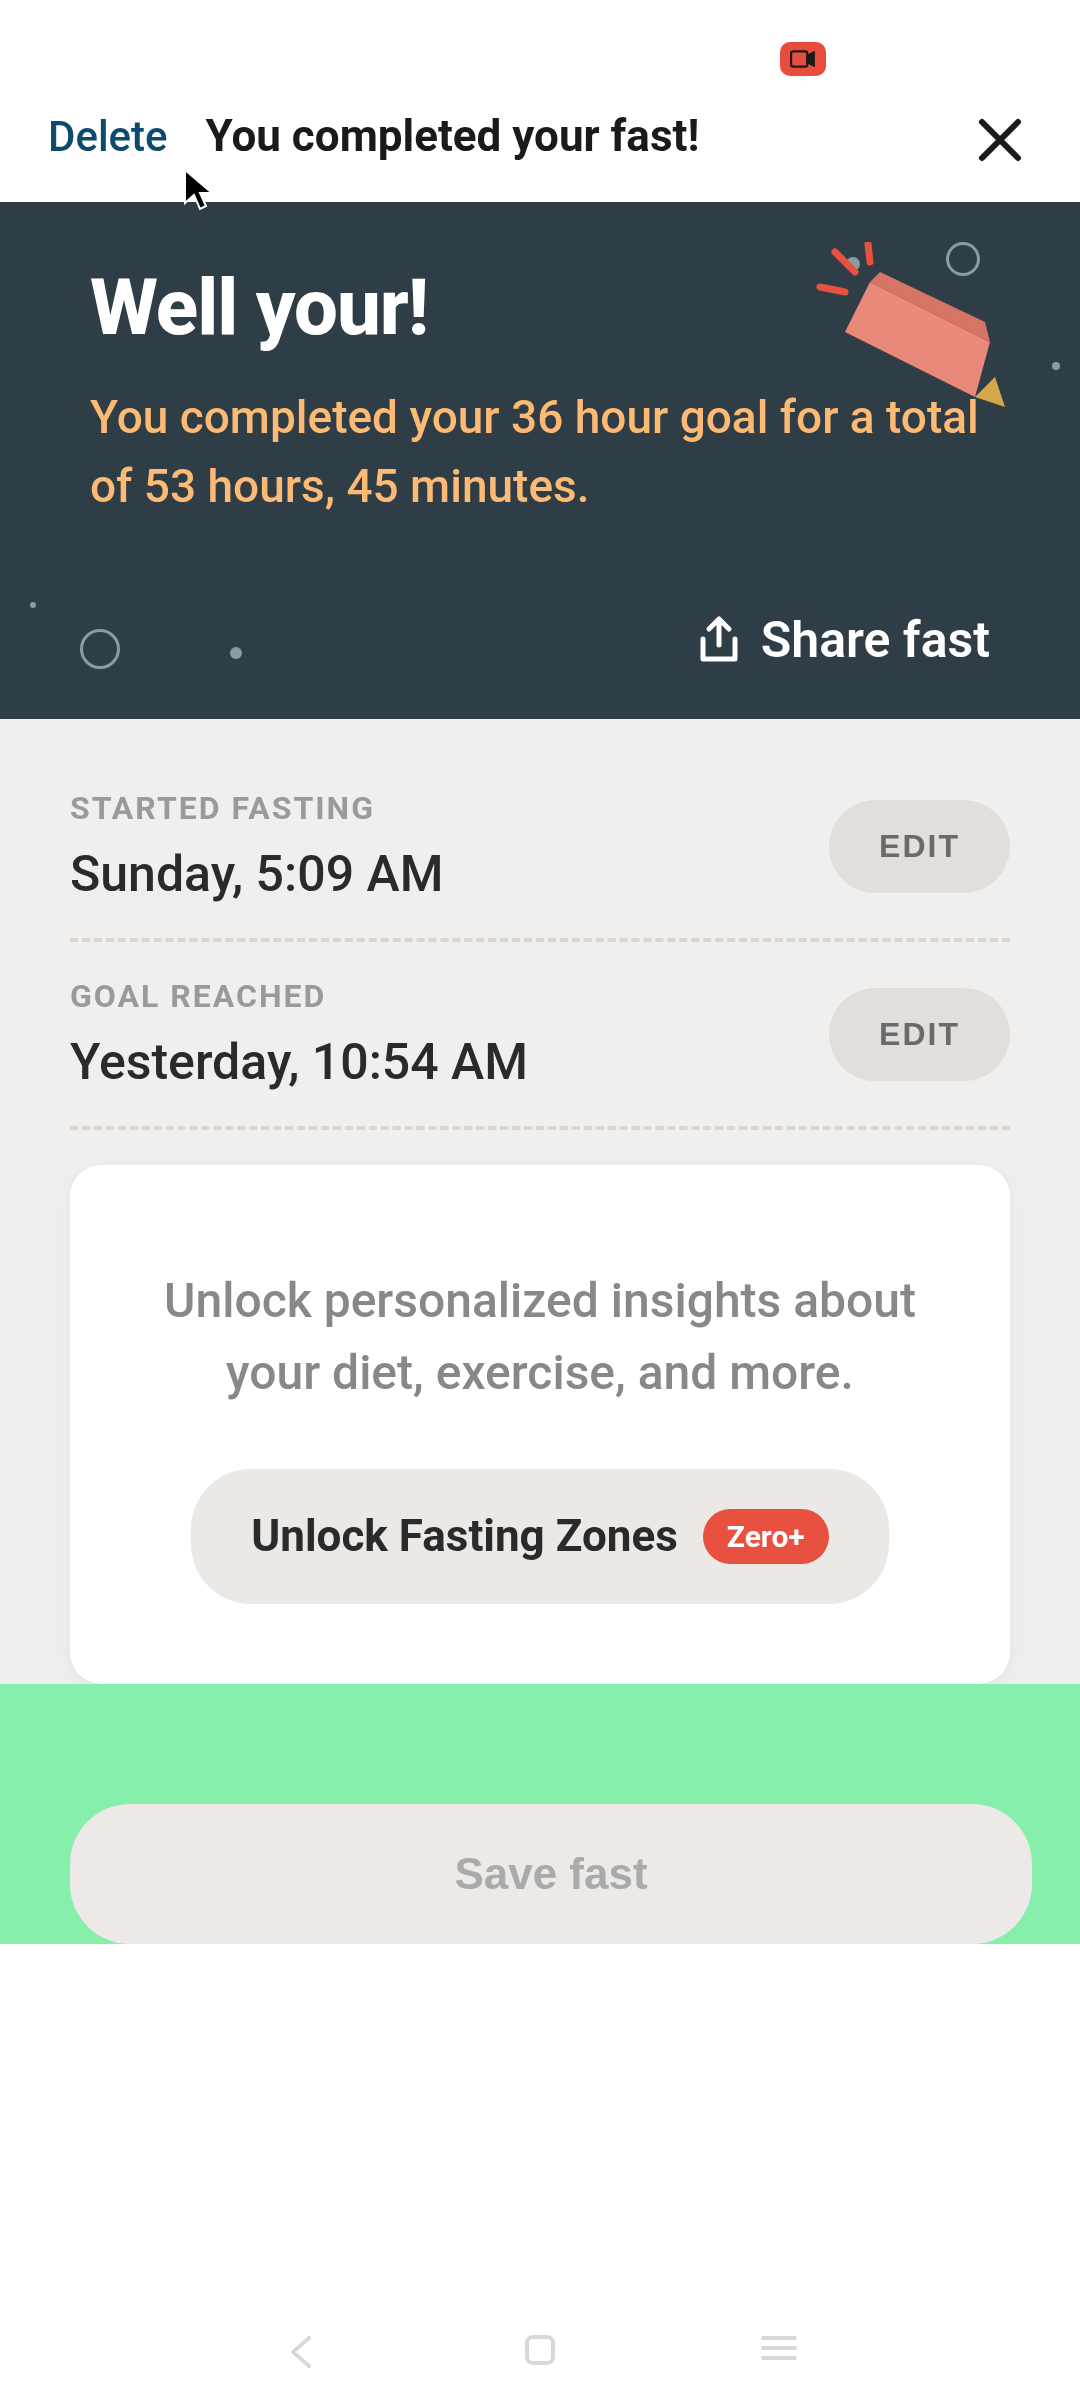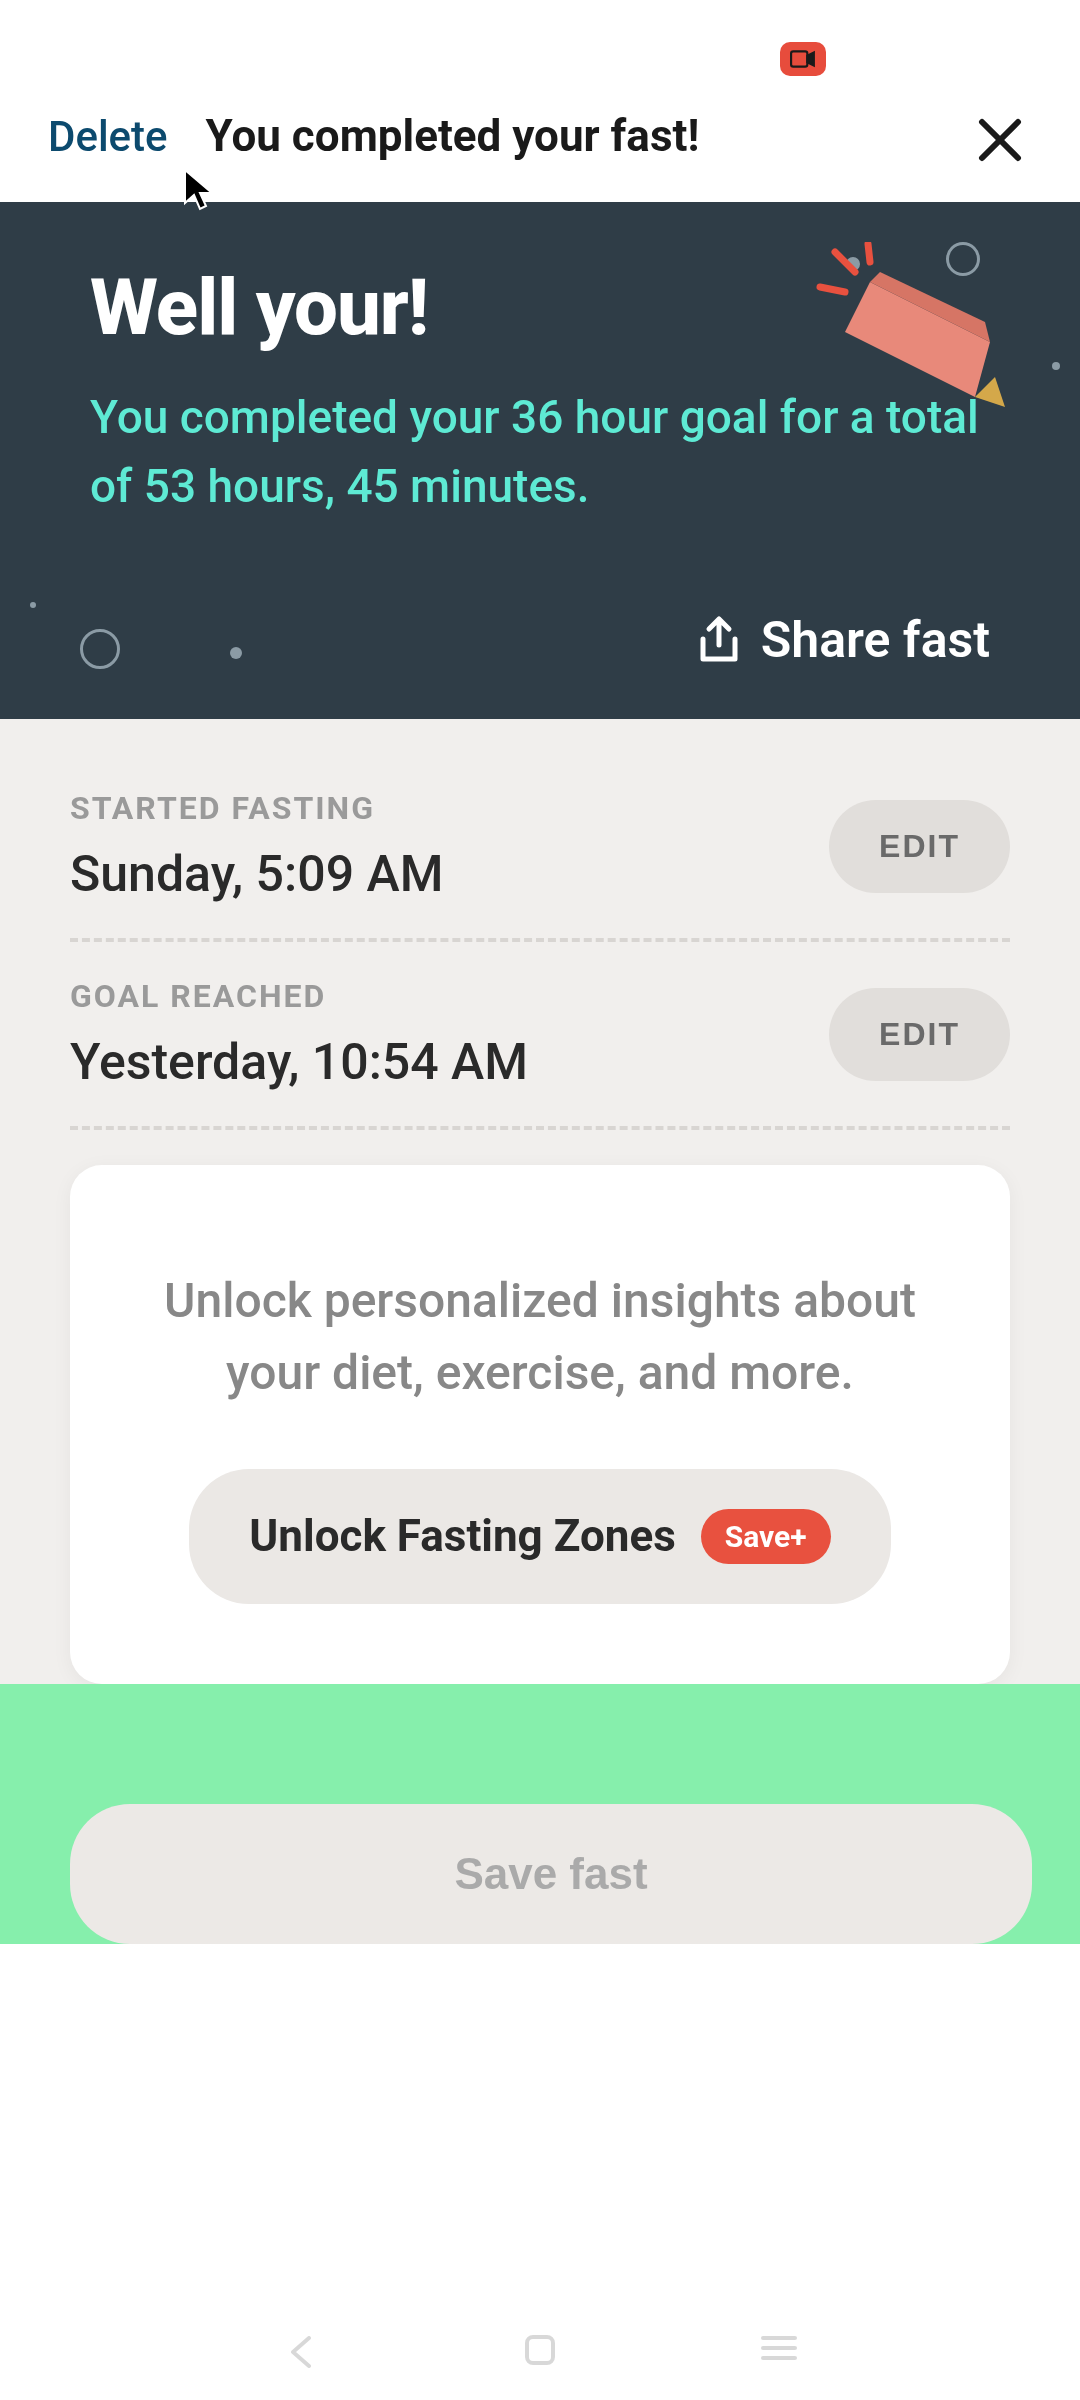--- a/index.html
+++ b/index.html
@@ -68,21 +68,21 @@
     position: relative;
     overflow: hidden;
   }
   .hero-title {
     color: #ffffff;
     font-size: 78px;
     font-weight: 800;
     letter-spacing: -1px;
   }
   .hero-subtitle {
-    color: #5eead4;
+    color: #fdba74;
     font-size: 46px;
     font-weight: 500;
     margin-top: 30px;
     line-height: 1.5;
   }
   .share-row {
     display: flex;
     align-items: center;
     justify-content: flex-end;
     margin-top: 90px;
@@ -276,21 +276,21 @@
       <div class="info-label">GOAL REACHED</div>
       <div class="info-value">Yesterday, 10:54 AM</div>
     </div>
     <button class="edit-btn">EDIT</button>
   </div>
 
   <div class="promo-card">
     <div class="promo-text">Unlock personalized insights about your diet, exercise, and more.</div>
     <div class="unlock-btn">
       <div class="unlock-text">Unlock Fasting Zones</div>
-      <div class="zero-badge">Save+</div>
+      <div class="zero-badge">Zero+</div>
     </div>
   </div>
 </div>
 
 <div class="save-section">
   <button class="save-btn">Save fast</button>
 </div>
 
 <div class="nav-bar">
   <svg class="nav-item" width="36" height="36" viewBox="0 0 36 36">

